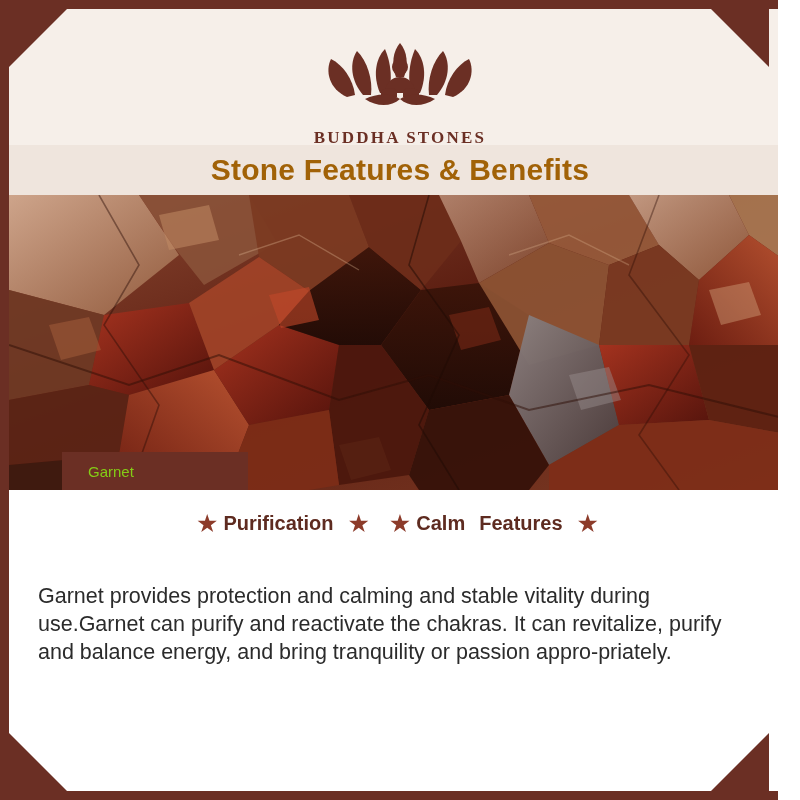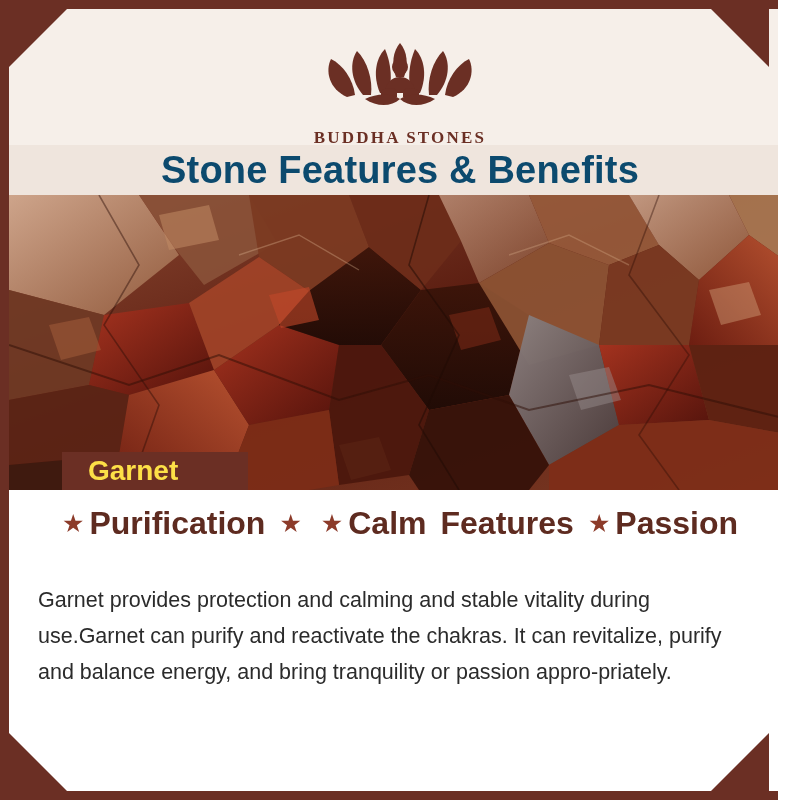--- a/index.html
+++ b/index.html
@@ -98,23 +98,23 @@
     top: 145px;
     width: 782px;
     height: 50px;
     background: #efe5dd;
     display: flex;
     align-items: center;
     justify-content: center;
     z-index: 3;
   }
   .title-band .title-text {
-    font-size: 38px;
+    font-size: 30px;
     font-weight: bold;
-    color: #0c4a6e;
+    color: #a16207;
     font-family: "Liberation Sans", sans-serif;
     letter-spacing: 0.2px;
   }
 
   
   .photo {
     position: absolute;
     left: 9px;
     top: 195px;
     width: 782px;
@@ -133,23 +133,23 @@
     left: 62px;
     top: 452px;
     width: 186px;
     height: 38px;
     background: #6b2f24;
     display: flex;
     align-items: center;
     z-index: 4;
   }
   .stone-tab .stone-name {
-    color: #fde047;
-    font-size: 28px;
-    font-weight: bold;
+    color: #84cc16;
+    font-size: 15px;
+    font-weight: normal;
     padding-left: 26px;
     font-family: "Liberation Sans", sans-serif;
   }
 
   
   .benefits {
     position: absolute;
     left: 9px;
     top: 490px;
     width: 782px;
@@ -173,33 +173,33 @@
     margin-right: 5px;
   }
   .benefit .star.hidden-star {
     visibility: hidden;
     margin-right: 0;
     width: 0;
     font-size: 0;
   }
   .benefit .blabel {
     color: #5e2b20;
-    font-size: 32px;
+    font-size: 20px;
     font-weight: bold;
     font-family: "Liberation Sans", sans-serif;
   }
 
   
   .body-text {
     position: absolute;
     left: 38px;
     top: 560px;
     width: 720px;
     font-size: 21.5px;
-    line-height: 36px;
+    line-height: 28px;
     color: #2b2b2b;
     font-family: "Liberation Sans", sans-serif;
     z-index: 3;
   }
 </style>
 </head>
 <body>
 
 <div class="page">
 
@@ -332,21 +332,20 @@
     <span class="benefit">
       <span class="star">★</span>
       <span class="blabel">Calm</span>
     </span>
     <span class="benefit">
       <span class="star hidden-star">★</span>
       <span class="blabel">Features</span>
     </span>
     <span class="benefit">
       <span class="star">★</span>
-      <span class="blabel">Passion</span>
     </span>
   </div>
 
   <p class="body-text">Garnet provides protection and calming and stable vitality during use.Garnet can purify and reactivate the chakras. It can revitalize, purify and balance energy, and bring tranquility or passion appro-priately.</p>
 
   <div class="frame-border"></div>
   <div class="corner corner-tl"></div>
   <div class="corner corner-tr"></div>
   <div class="corner corner-bl"></div>
   <div class="corner corner-br"></div>

